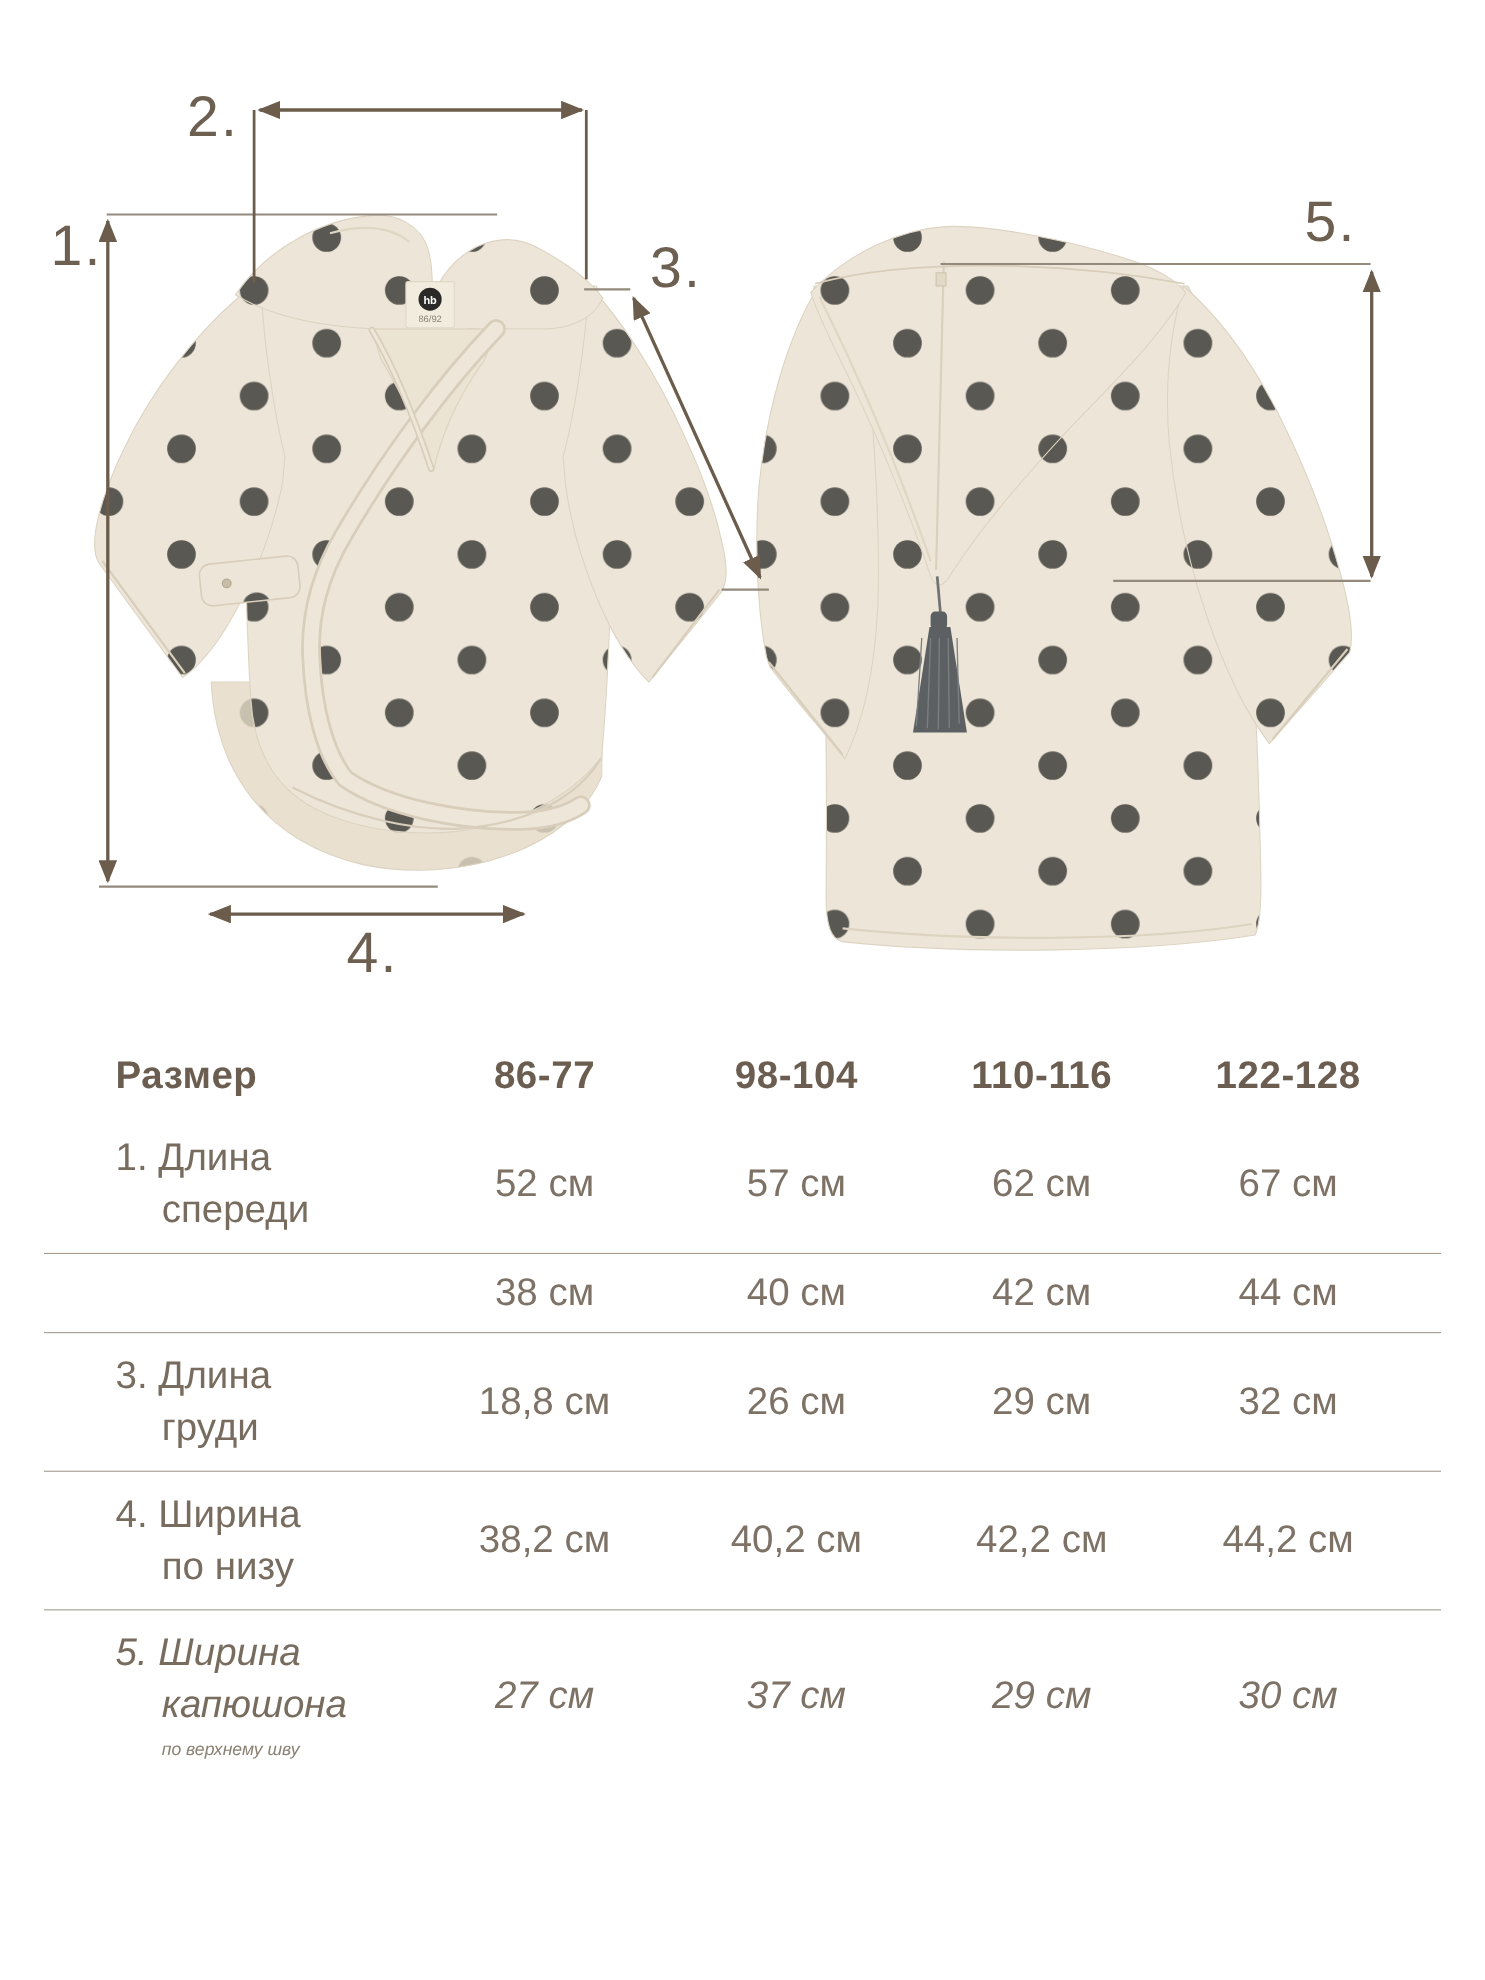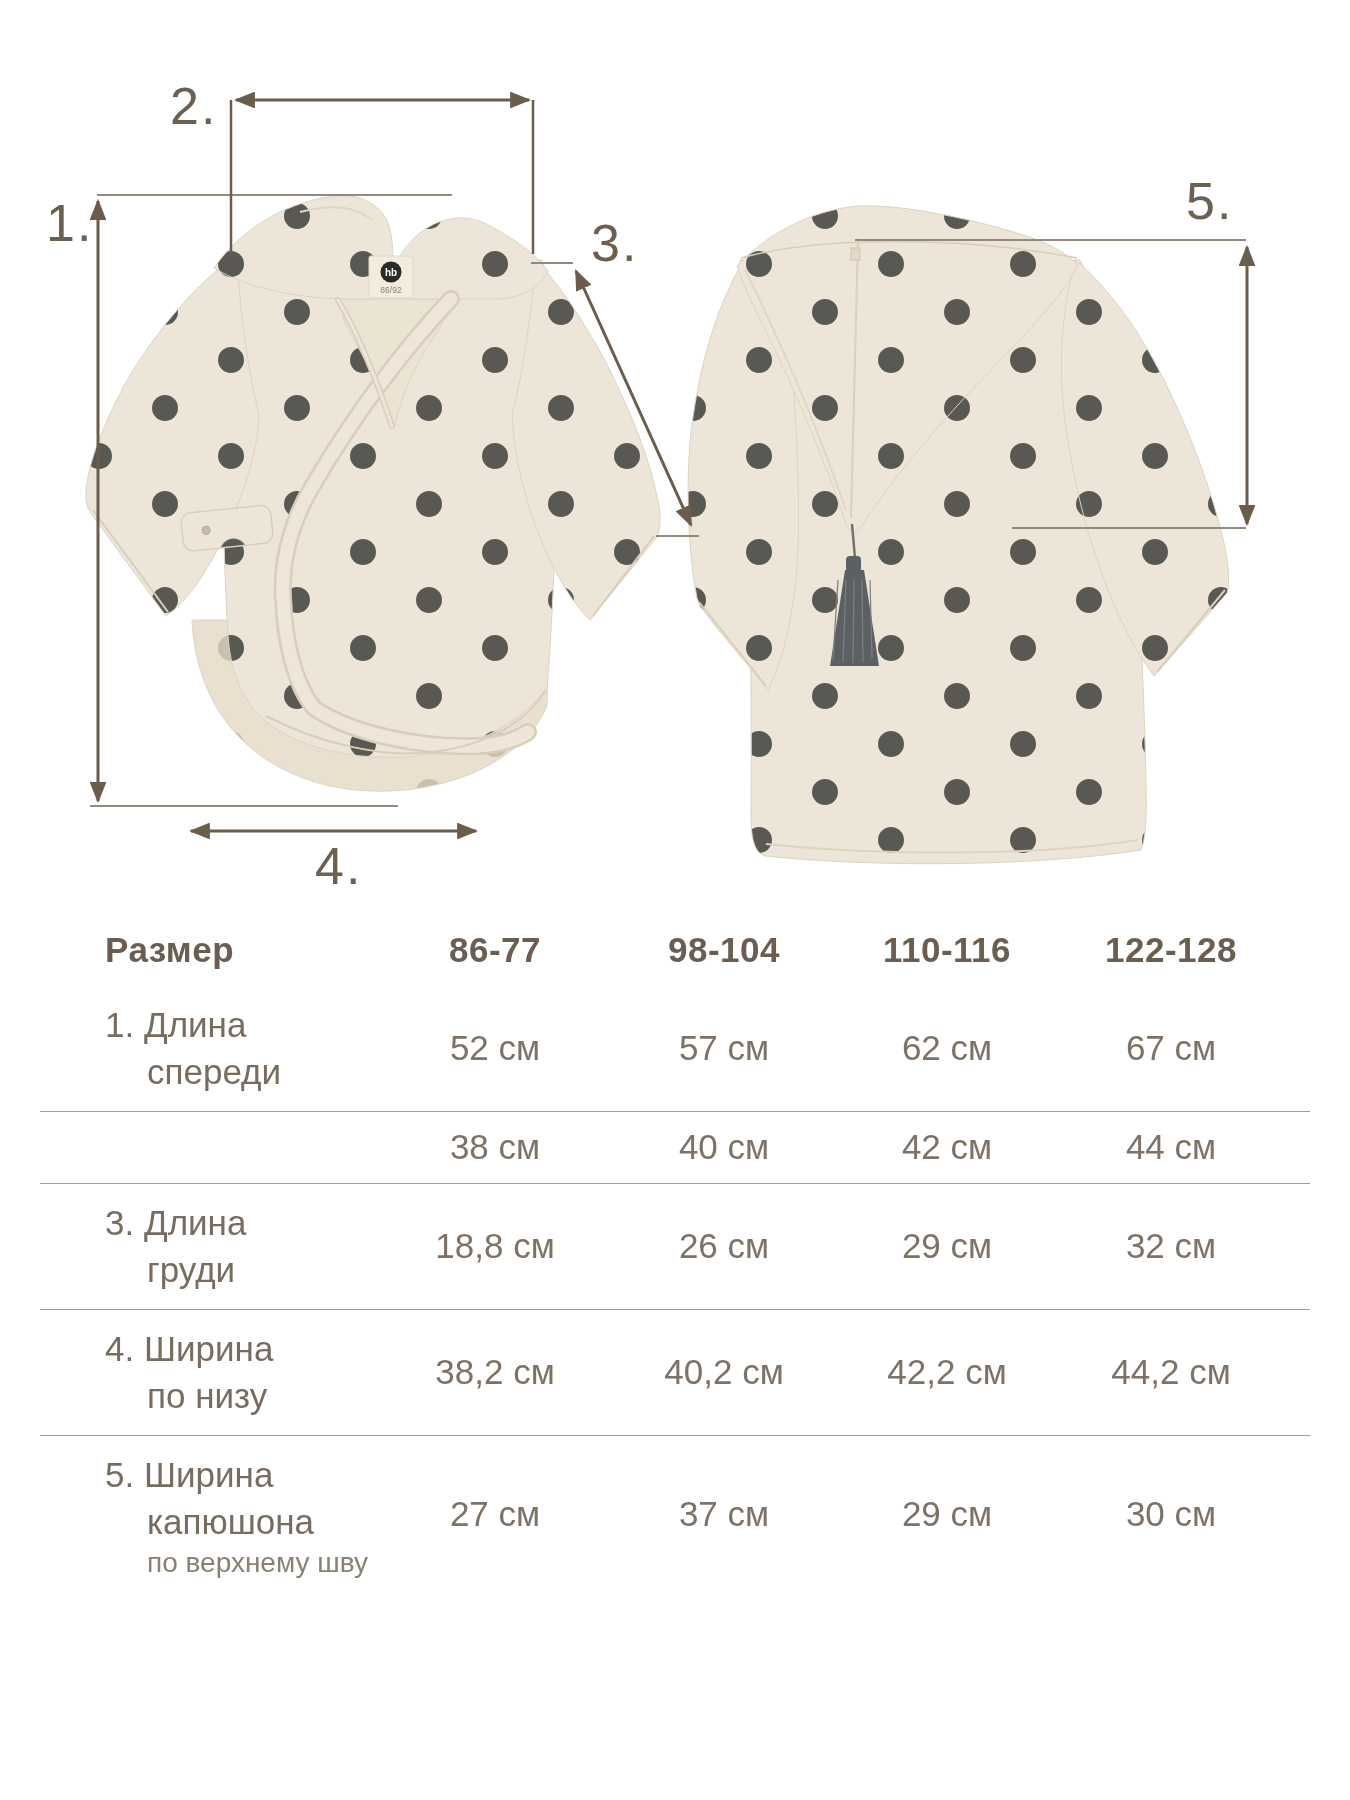--- a/index.html
+++ b/index.html
@@ -3,30 +3,30 @@
 <meta charset="utf-8">
 <style>
   html,body{margin:0;padding:0;background:#ffffff;}
   body{width:1350px;height:1800px;position:relative;overflow:hidden;
        font-family:"Liberation Sans", sans-serif;}
   .stage{position:absolute;inset:0;}
   .diagram{position:absolute;left:0;top:0;width:1350px;height:920px;}
   .diagram svg{display:block;}
 
   
-  .size-table{position:absolute;left:40px;top:914px;width:1270px;color:#786c5f;}
+  .size-table{position:absolute;left:40px;top:942px;width:1270px;color:#786c5f;}
   .thead,.trow{display:grid;grid-template-columns:340px 230px 228px 218px 230px;}
   .thead{height:72px;align-items:center;}
   .th{font-weight:bold;color:#6b5e51;font-size:35px;text-align:center;letter-spacing:.5px;}
   .th.first{text-align:left;padding-left:65px;}
   .trow{padding:15px 0 16px;border-bottom:1px solid #a59c8f;align-items:center;}
-  .trow.last{border-bottom:none;}
+  .trow.last{border-bottom:none;font-style:italic;}
   .rlabel{padding-left:65px;font-size:35px;line-height:47px;color:#786c5f;}
   .rlabel .l2{margin-left:42px;}
-  .rlabel .note{margin-left:42px;font-size:28px;line-height:27px;margin-top:4px;color:#8a8073;}
+  .rlabel .note{margin-left:42px;font-size:16px;line-height:27px;margin-top:4px;color:#8a8073;}
   .v{font-size:35px;text-align:center;color:#7d7265;}
 </style>
 </head>
 <body>
 
 <div class="stage">
 
   <div class="diagram">
     <svg width="1350" height="920" viewBox="0 0 1350 920" xmlns="http://www.w3.org/2000/svg">
       <defs>

